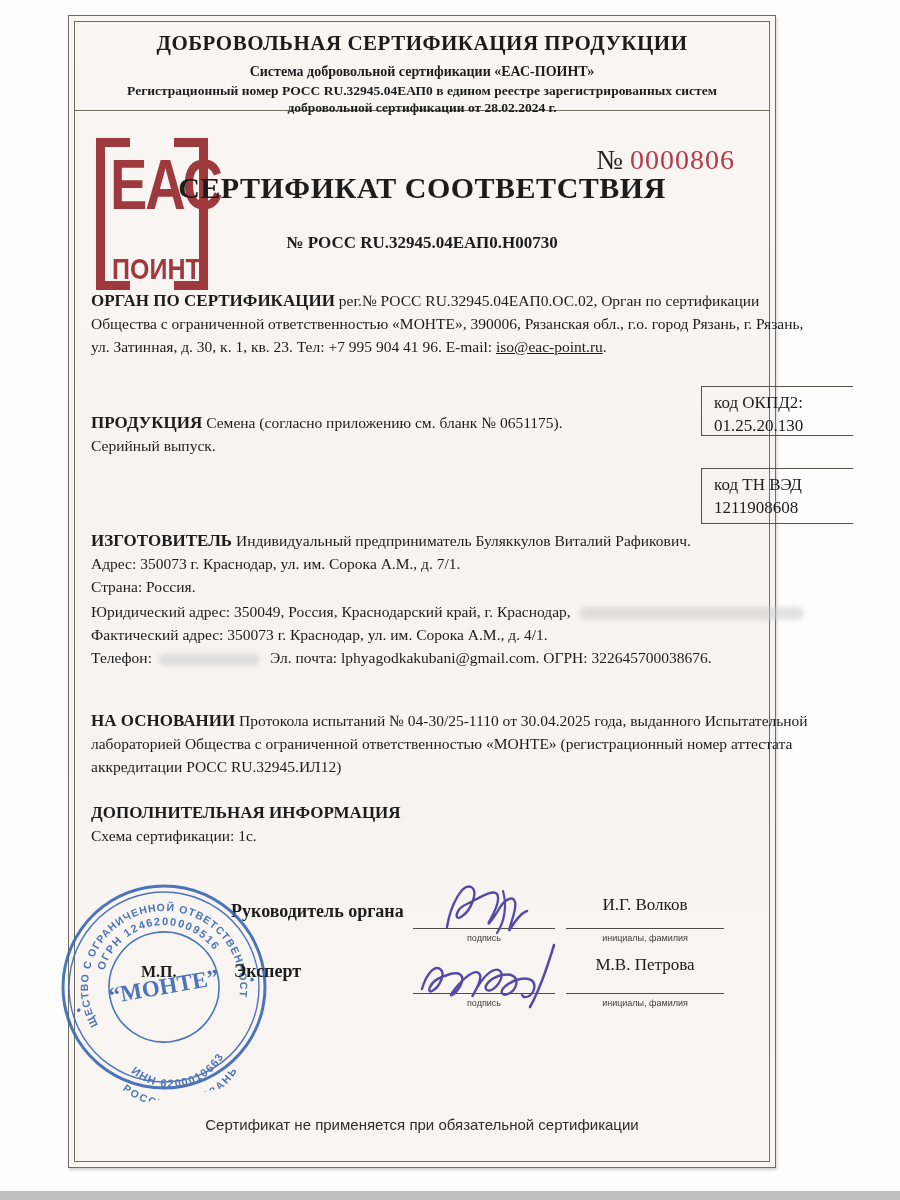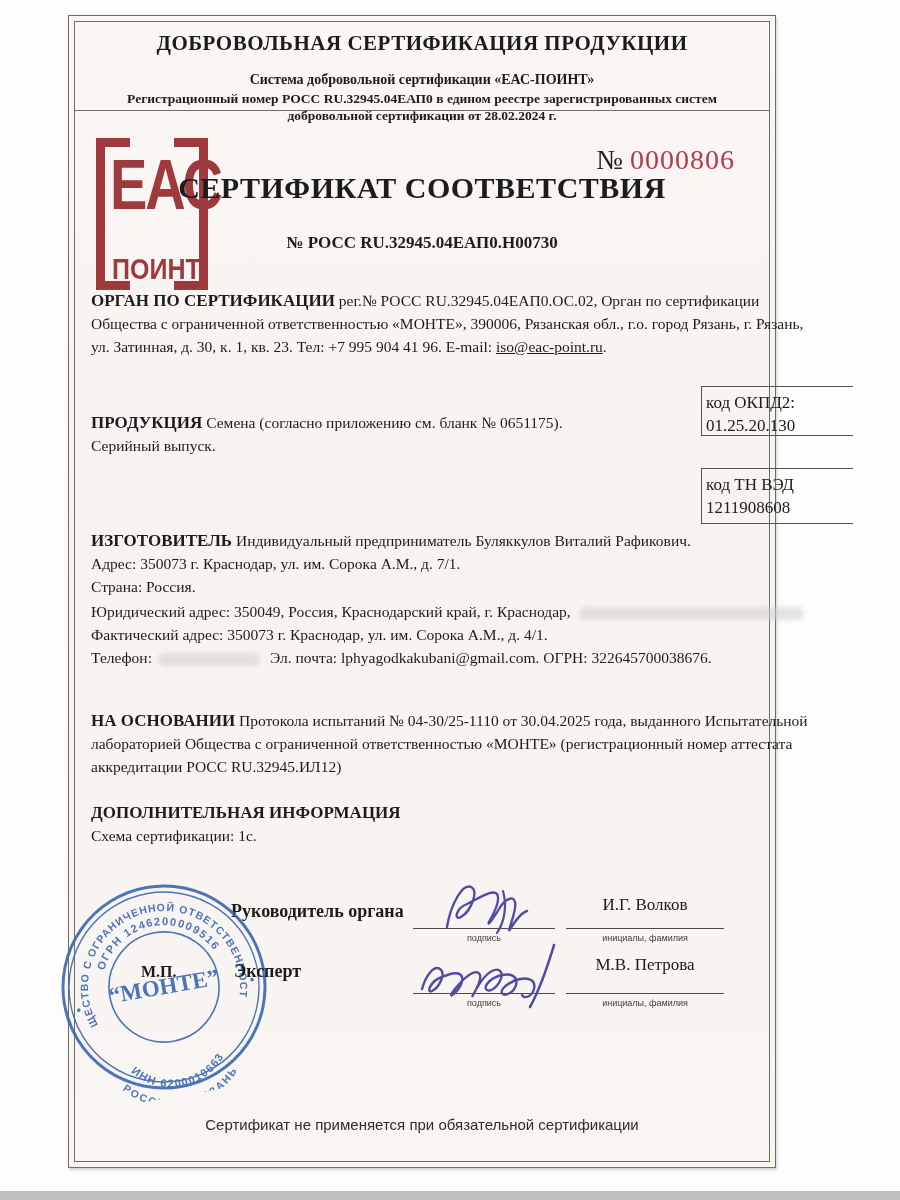--- a/index.html
+++ b/index.html
@@ -27,21 +27,21 @@
     position:absolute; left:5px; top:5px; right:5px; bottom:5px;
     border:1px solid #6e6e62;
   }
   
   .header-box {
     position:absolute; left:6px; top:6px; right:6px; height:89px;
     border-bottom:1px solid #6e6e62;
     text-align:center;
   }
   .header-title { font-size:21px; font-weight:bold; padding-top:9px; letter-spacing:.5px; }
-  .header-sub { font-size:14px; font-weight:bold; margin-top:16px; }
+  .header-sub { font-size:14px; font-weight:bold; margin-top:8px; }
   .header-reg { font-size:13.5px; font-weight:bold; margin:2px auto 0; max-width:660px; line-height:17px; }
   
   .logo {
     position:absolute; left:27px; top:122px; width:112px; height:152px;
     color:#9e3a3e;
   }
   .bracket { position:absolute; top:0; bottom:0; width:34px; }
   .bracket.left  { left:0;  border:9px solid #9e3a3e; border-right:none; }
   .bracket.right { right:0; border:9px solid #9e3a3e; border-left:none; }
   .logo-eac {
@@ -73,21 +73,21 @@
   .sec-conform { top:438px; width:608px; }
   .sec-conform .h2 { font-size:17px; font-weight:bold; display:block; }
   .sec-manufacturer { top:513px; }
   .sec-issued { top:584px; width:745px; }
   .sec-basis { top:693px; width:730px; }
   .sec-add { top:785px; }
   .email-link { text-decoration:underline; }
   .code-box {
     position:absolute; left:632px; width:152px;
     border:1px solid #55554c; border-right:none;
-    font-size:17px; line-height:23px; padding:4px 0 4px 4px;
+    font-size:17px; line-height:23px; padding:4px 0 4px 12px;
     background:transparent;
   }
   .box-okpd { top:370px; height:50px; }
   .box-tnved { top:452px; height:56px; }
   .redact {
     display:inline-block; vertical-align:middle; height:13px; border-radius:7px;
     background:#cfcfcf; opacity:.55; filter:blur(2px);
   }
   .redact.r-addr { width:225px; margin-left:8px; }
   .redact.r-phone { width:102px; margin:0 10px 0 6px; }

